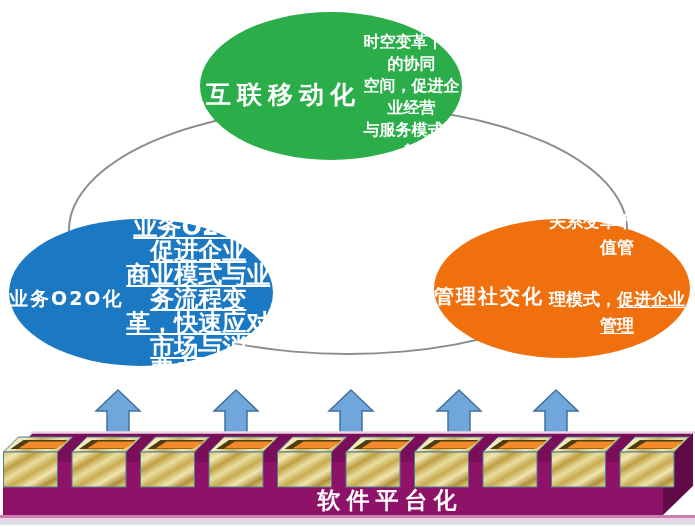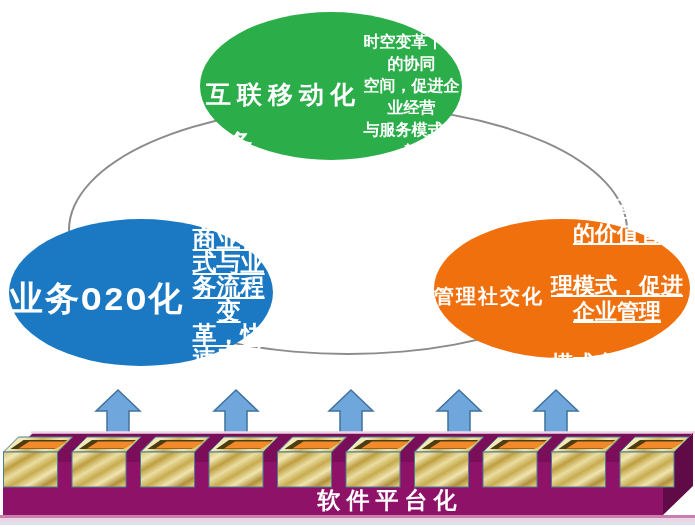--- a/index.html
+++ b/index.html
@@ -14,26 +14,26 @@
   }
   .ellipse{
     position:absolute;border-radius:50%;color:#fff;text-align:center;
     display:flex;align-items:center;z-index:1;box-sizing:border-box;
   }
   .ellipse-green {left:200px;top:12px; width:262px;height:148px;padding-top:17px;}
   .ellipse-blue  {left:9px;  top:219px;width:264px;height:147px;padding-top:12px;}
   .ellipse-orange{left:434px;top:219px;width:256px;height:139px;padding-top:15px;}
   .etitle{font-weight:bold;white-space:nowrap;}
   .ellipse-green  .etitle{font-size:25px;letter-spacing:6px;margin-left:6px;}
-  .ellipse-blue   .etitle{font-size:34px;letter-spacing:2px;font-family:Liberation Mono, monospace;}
+  .ellipse-blue   .etitle{font-size:19px;letter-spacing:2px;}
   .ellipse-orange .etitle{font-size:20px;letter-spacing:2px;}
   .ebody{white-space:pre-line;font-weight:600;}
   .ellipse-green  .ebody{font-size:16px;line-height:22px;margin-top:5px;}
   .ellipse-blue   .ebody{font-size:24px;line-height:24px;margin-top:0;text-decoration:underline;}
-  .ellipse-orange .ebody{font-size:22px;line-height:26px;margin-top:5px;text-decoration:underline;}
+  .ellipse-orange .ebody{font-size:17px;line-height:26px;margin-top:5px;}
   .line{display:block;}
   .uline{text-decoration:underline;text-underline-offset:2px;}
   #platform-svg{position:absolute;left:0;top:385px;z-index:1;display:block;}
   .platform-label{
     position:absolute;left:60px;top:485px;width:660px;text-align:center;z-index:2;
     color:#fff;font-weight:bold;font-size:23px;letter-spacing:6px;white-space:nowrap;
   }
 </style>
 </head>
 <body>

